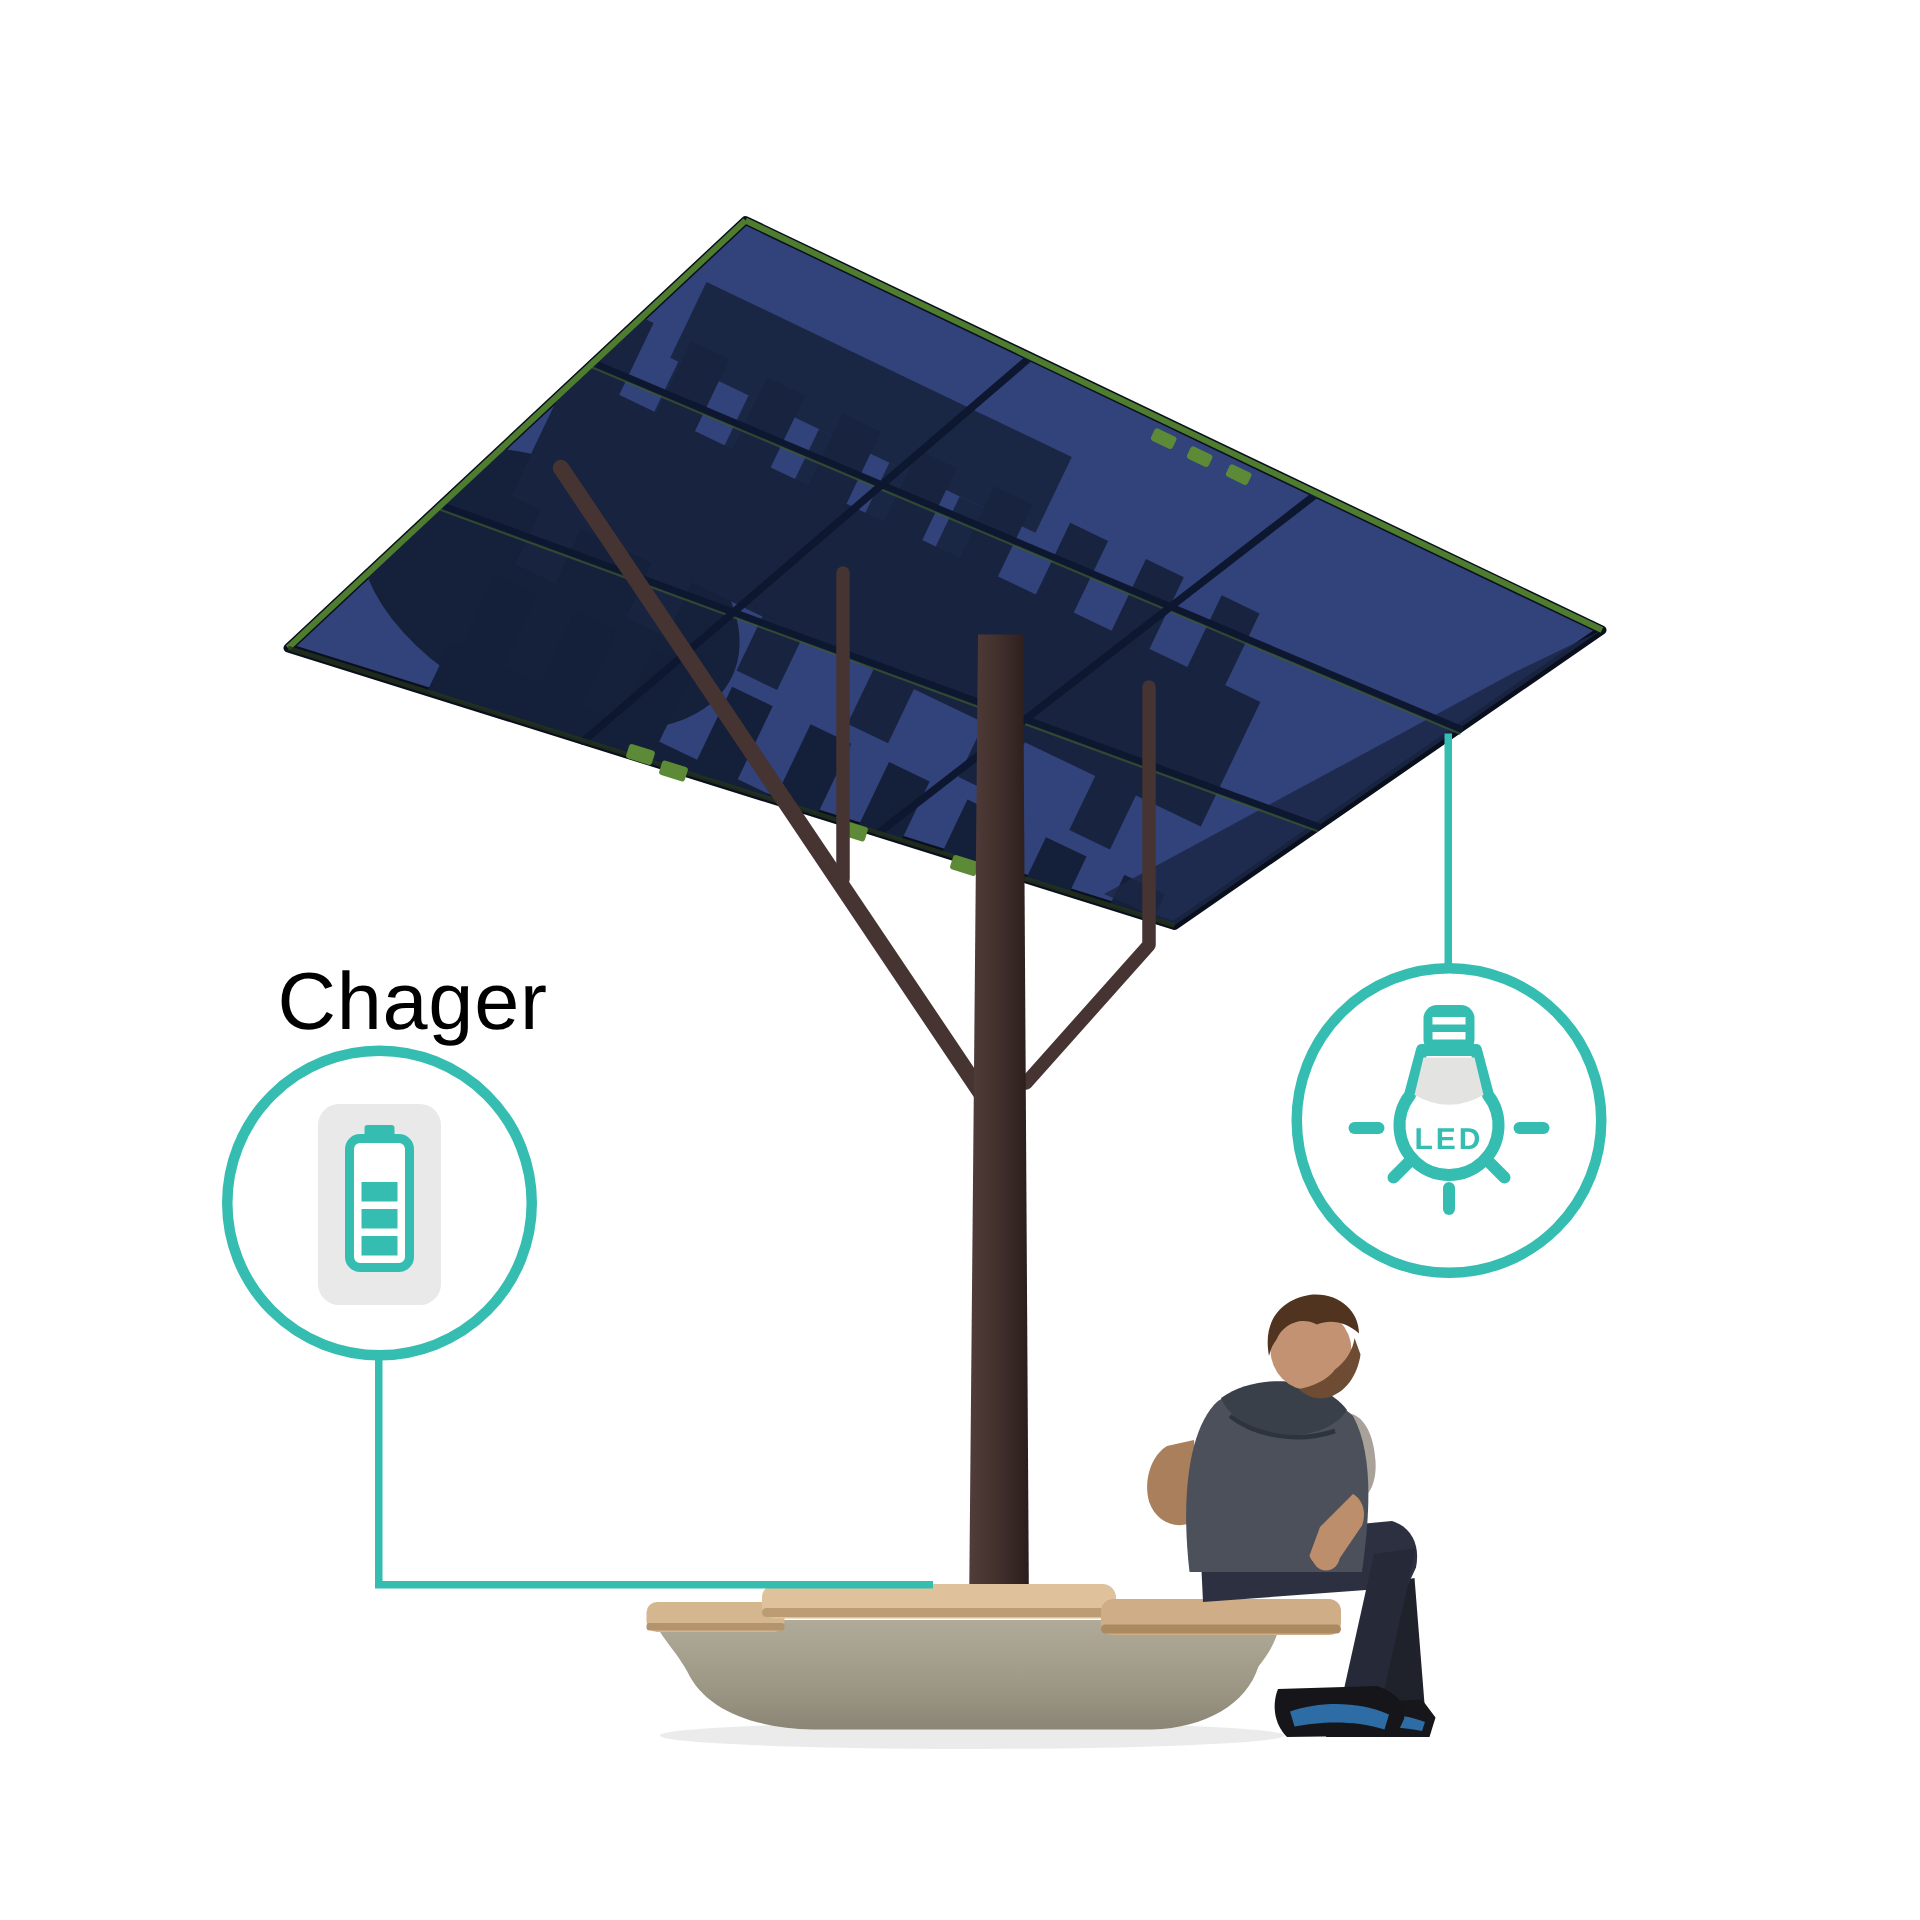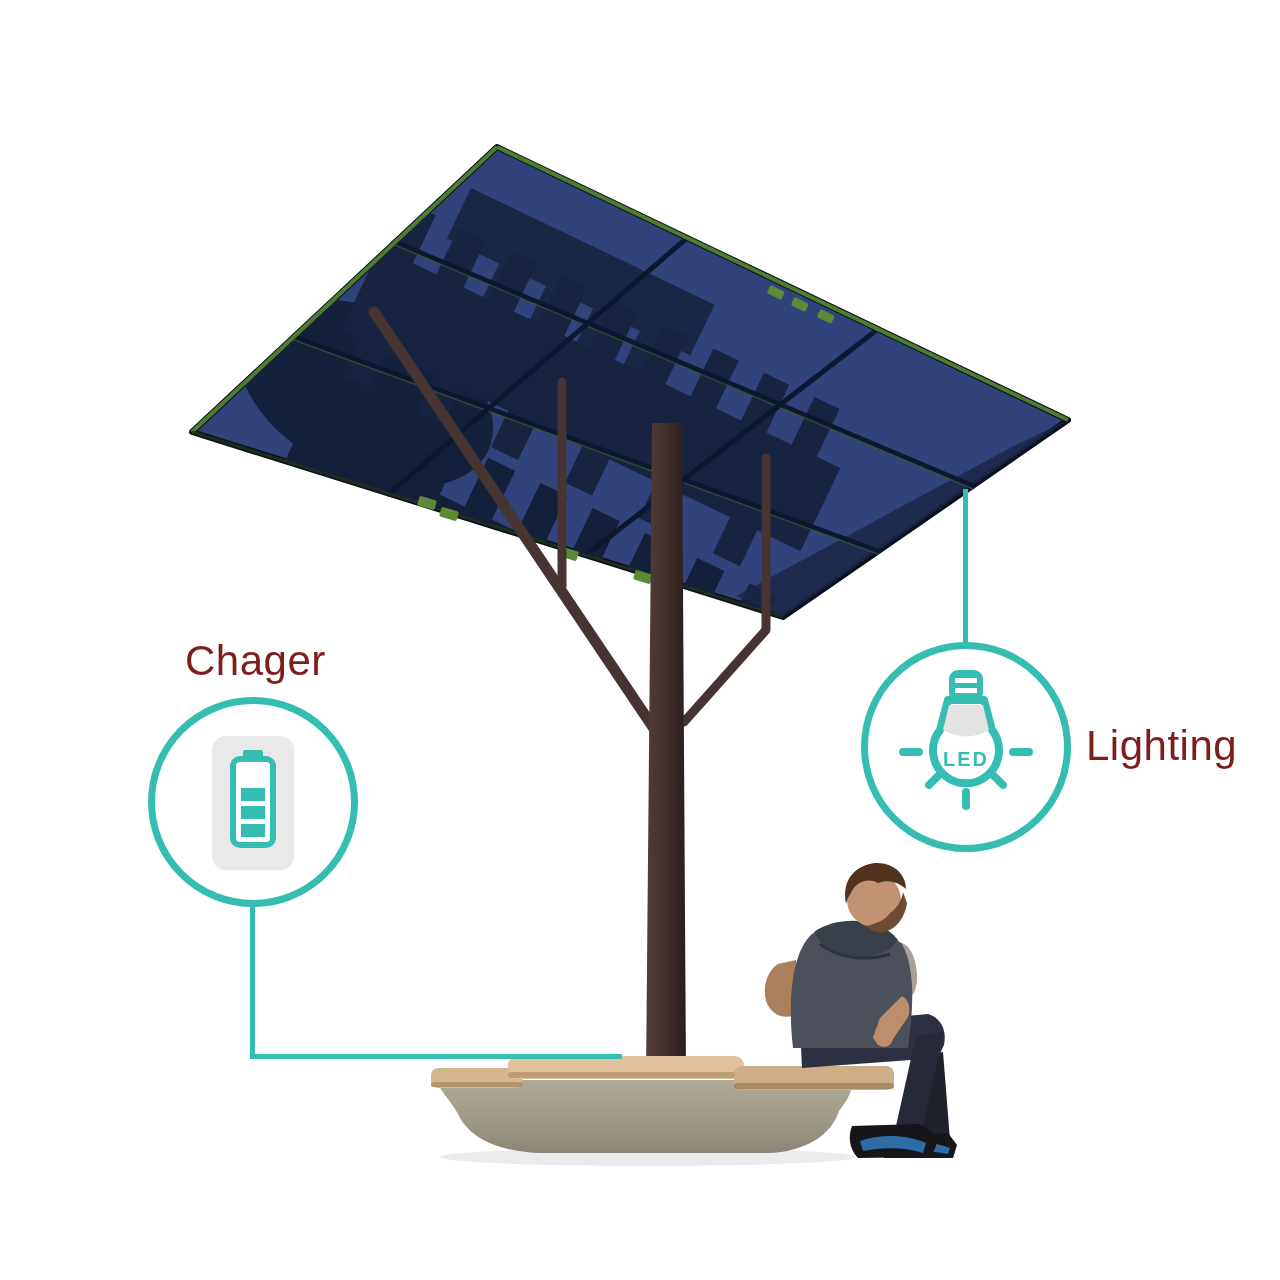--- a/index.html
+++ b/index.html
@@ -1,19 +1,19 @@
 <!DOCTYPE html>
 <html><head>
 <meta charset="utf-8">
 <style>
   html,body{margin:0;padding:0;background:#ffffff;}
   .stage{position:relative;width:1280px;height:1280px;background:#ffffff;overflow:hidden;
          font-family:"Liberation Sans", sans-serif;}
   .scene-svg{position:absolute;left:0;top:0;}
-  .callout-label{position:absolute;color:#7f1d1d;font-size:42px;font-weight:400;letter-spacing:0.5px;}
+  .callout-label{position:absolute;color:#000000;font-size:54px;font-weight:400;letter-spacing:0.5px;}
   .callout-circle{position:absolute;width:196px;height:196px;border:7px solid #36bdb2;border-radius:50%;
                   background:#ffffff;box-sizing:content-box;}
   .battery-chip{position:absolute;left:212px;top:736px;width:82px;height:134px;background:#e9e9e9;border-radius:14px;}
   .leader{position:absolute;background:#36bdb2;}
   .v-line{width:5px;}
   .h-line{height:5px;}
   .icon-svg{position:absolute;}
 </style>
 </head>
 <body>
@@ -178,15 +178,14 @@
       <line x1="75" y1="124" x2="75" y2="138"></line>
     </g>
     <rect x="58" y="2" width="34" height="32" rx="9" fill="#36bdb2"></rect>
     <rect x="64" y="10" width="22" height="5" fill="#ffffff"></rect>
     <rect x="64" y="20" width="22" height="5" fill="#ffffff"></rect>
     <path d="M57,32 L93,32 L101,62 A33,33 0 1 1 49,62 Z" fill="#ffffff" stroke="#36bdb2" stroke-width="8" stroke-linejoin="round"></path>
     <path d="M58,37 L92,37 L98,62 Q75,75 52,62 Z" fill="#e3e3e1"></path>
     <text x="75" y="98" text-anchor="middle" font-family="Liberation Sans, sans-serif" font-size="20" font-weight="700" letter-spacing="2" fill="#36bdb2">LED</text>
   </svg>
 
-  <div class="callout-label" style="left:1086px;top:722px;">Lighting</div>
 
 </div>
 
 </body></html>

